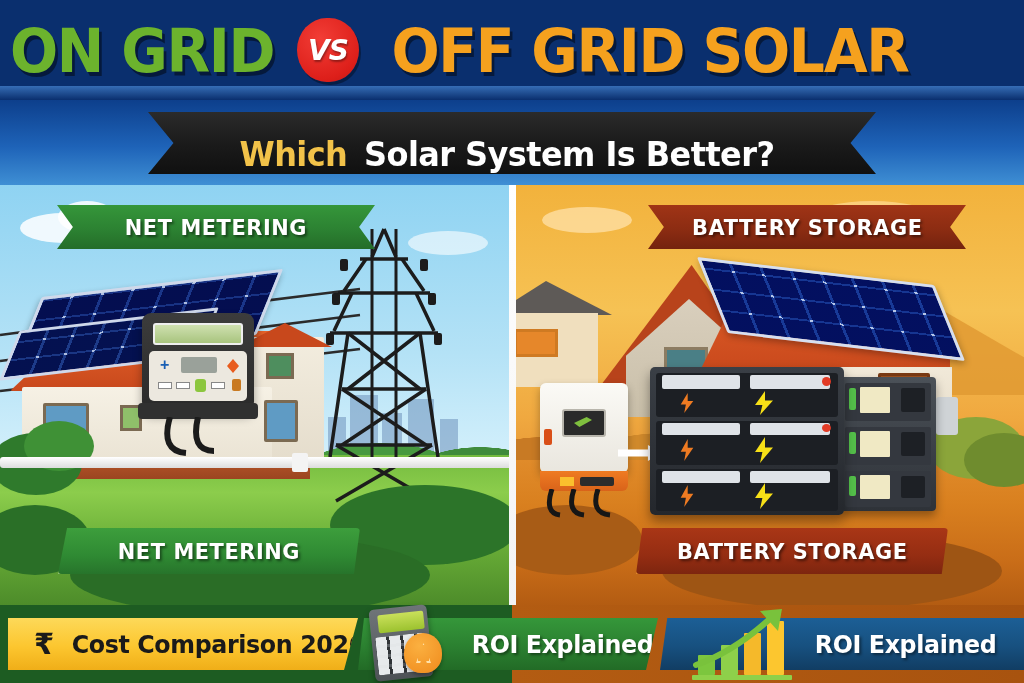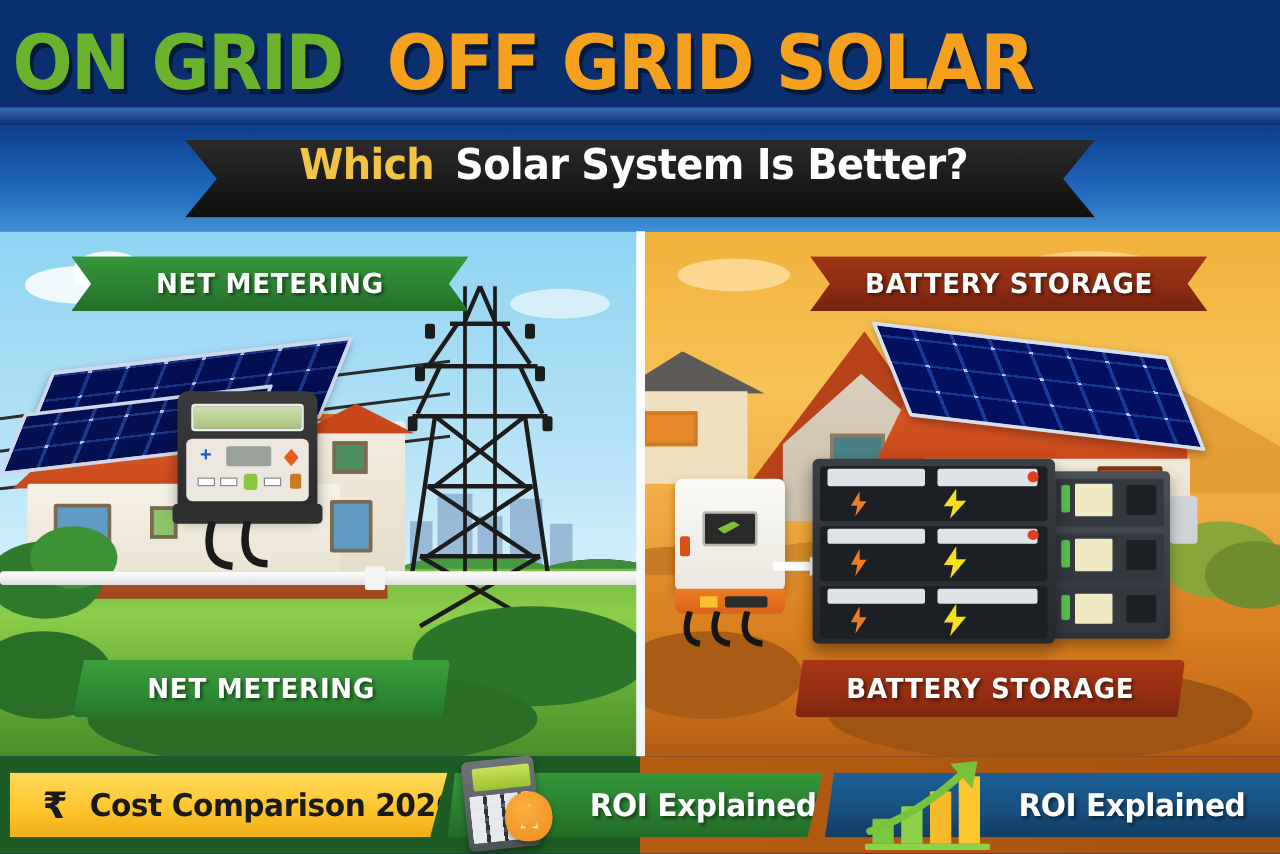--- a/index.html
+++ b/index.html
@@ -46,21 +46,21 @@
     letter-spacing:-1px; text-shadow:1px 2px 2px rgba(0,0,0,.35);
   }
 
   
   .sub-wrap{ position:absolute; left:0; top:100px; width:1024px; height:85px;
     background:linear-gradient(180deg,#0d3f8c 0%,#1e63b8 55%,#3f8fd4 100%); }
   .sub-ribbon{
     position:absolute; left:148px; top:12px; width:728px; height:62px;
     background:linear-gradient(180deg,#2b2b2b 0%,#1b1b1b 50%,#101010 100%);
     clip-path:polygon(0 0, 100% 0, 96.5% 50%, 100% 100%, 0 100%, 3.5% 50%);
-    display:flex; align-items:flex-start; justify-content:center;
+    display:flex; align-items:flex-end; justify-content:center;
     box-shadow:0 6px 10px rgba(0,0,0,.35);
   }
   .sub-txt{ font-family:"DejaVu Sans", sans-serif; font-size:34px; font-weight:900;
     letter-spacing:-.6px; transform:scaleX(.94); white-space:nowrap; }
   .sub-hl{ color:#f2c249; }
   .sub-main{ color:#ffffff; }
 
   
   .scene{ position:absolute; top:185px; height:420px; overflow:hidden; }
   .scene-l{ left:0; width:512px; }
@@ -160,20 +160,23 @@
     color:#1a1a1a; margin:0 10px 0 26px; }
 </style>
 </head>
 <body>
 
 <div id="poster">
 
   <div class="title-band">
     <div class="title-row">
       <span class="t-word t-green">ON GRID</span>
+      <span class="vs-badge">
+        <span>VS</span>
+      </span>
       <span class="t-word t-orange">OFF GRID SOLAR</span>
     </div>
   </div>
 
   <div class="sub-wrap">
     <div class="sub-ribbon">
       <span class="sub-txt sub-hl">Which</span>
       <span class="sub-txt sub-main"> Solar System Is Better?</span>
     </div>
   </div>

